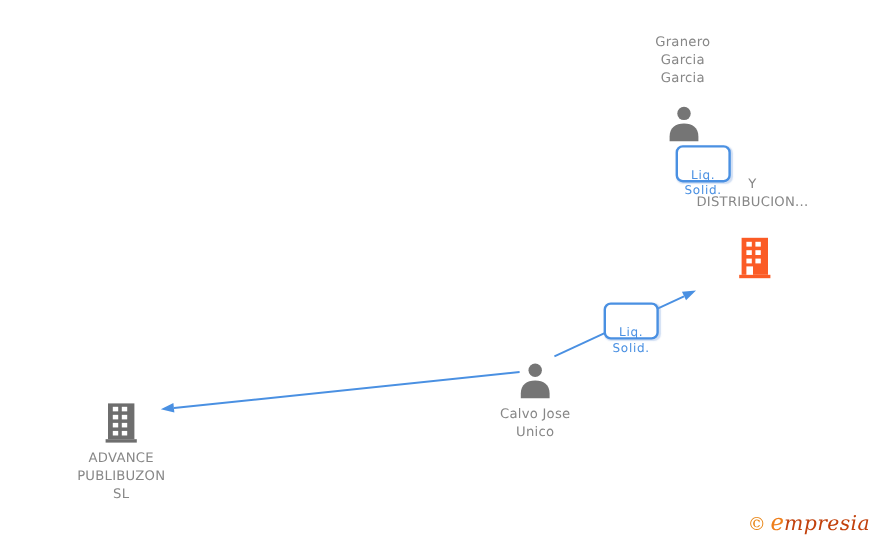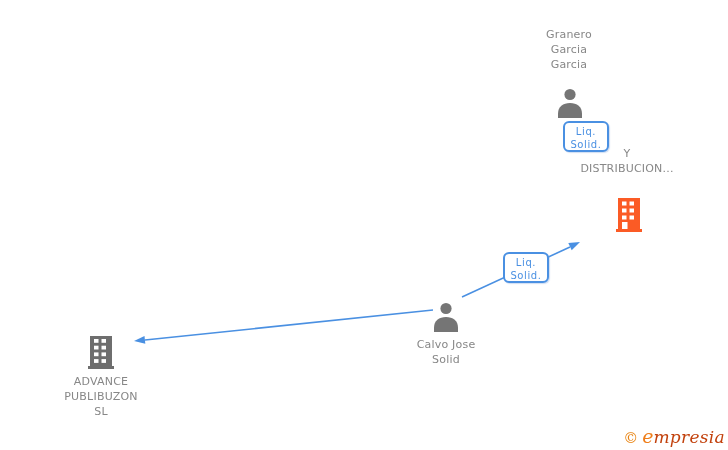--- a/index.html
+++ b/index.html
@@ -29,21 +29,21 @@
     width:46px;
     background:#ffffff;
     border:2px solid #4a90e2;
     border-radius:6px;
     box-shadow:1px 1px 1px rgba(120,160,220,0.35);
     text-align:center;
     color:#4a90e2;
     font-size:10px;
     line-height:13px;
     letter-spacing:0.6px;
-    padding-top:2px;
+    padding-top:17px;
   }
   .edge-label span { display:block; white-space:nowrap; }
   .footer-logo {
     position:absolute;
     right:3px; bottom:3px;
     z-index:4;
     font-family:"DejaVu Serif", serif;
     white-space:nowrap;
   }
   .footer-logo .copy { color:#e8820f; font-size:15px; font-style:normal; margin-right:4px; }
@@ -91,21 +91,21 @@
     <rect x="14.5" y="17.5" width="4.5" height="4" fill="#ffffff"></rect>
     <rect x="7" y="24" width="5.5" height="7" fill="#ffffff"></rect>
   </svg>
 
   <svg class="abs node-icon" style="left:432px; top:302px;" width="28" height="30" viewBox="0 0 28 30">
     <circle cx="14" cy="6.5" r="5.6" fill="#757575"></circle>
     <path d="M2,30 L2,26 C2,18.5 7,15 14,15 C21,15 26,18.5 26,26 L26,30 Z" fill="#757575"></path>
   </svg>
   <div class="abs node-label" style="left:386px; top:337px; width:120px;">
     <span>Calvo Jose</span>
-    <span>Solid</span>
+    <span>Unico</span>
   </div>
 
   <svg class="abs node-icon" style="left:87px; top:336px;" width="28" height="33" viewBox="0 0 28 33">
     <rect x="1" y="30" width="26" height="3" fill="#6e6e6e"></rect>
     <rect x="3" y="0" width="22" height="30" fill="#6e6e6e"></rect>
     <rect x="7" y="3" width="4.5" height="3.8" fill="#ffffff"></rect>
     <rect x="14.5" y="3" width="4.5" height="3.8" fill="#ffffff"></rect>
     <rect x="7" y="9.7" width="4.5" height="3.8" fill="#ffffff"></rect>
     <rect x="14.5" y="9.7" width="4.5" height="3.8" fill="#ffffff"></rect>
     <rect x="7" y="16.4" width="4.5" height="3.8" fill="#ffffff"></rect>

